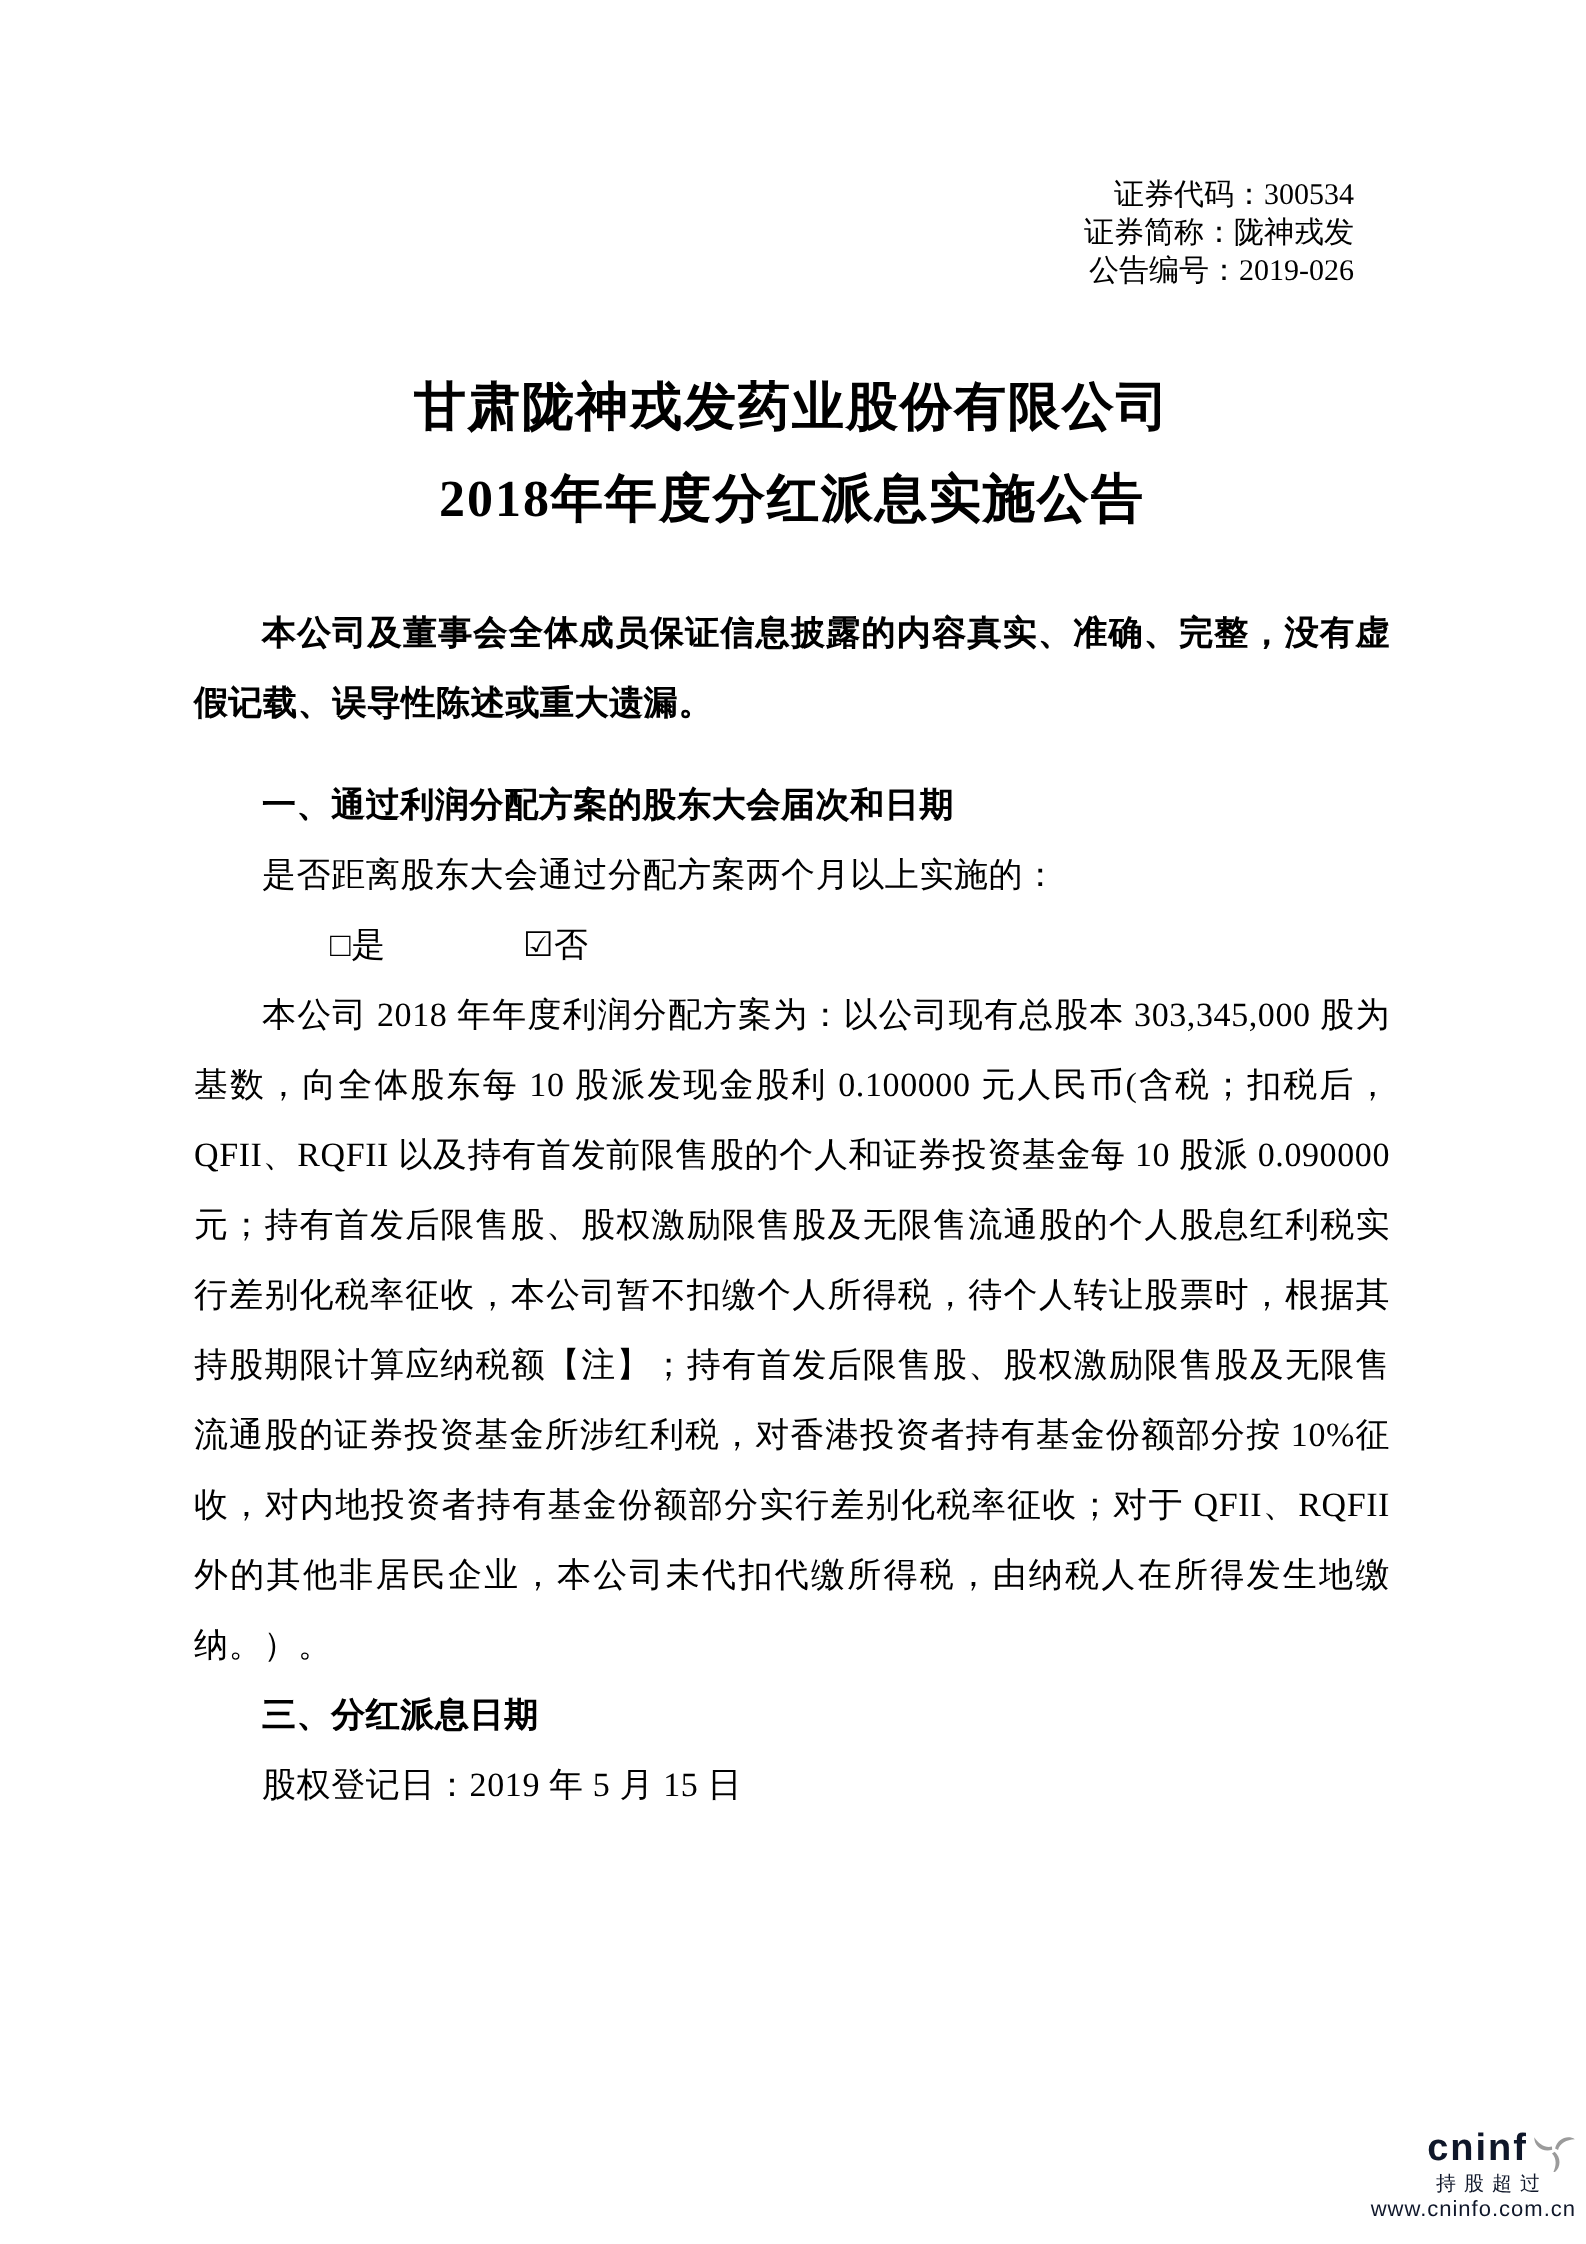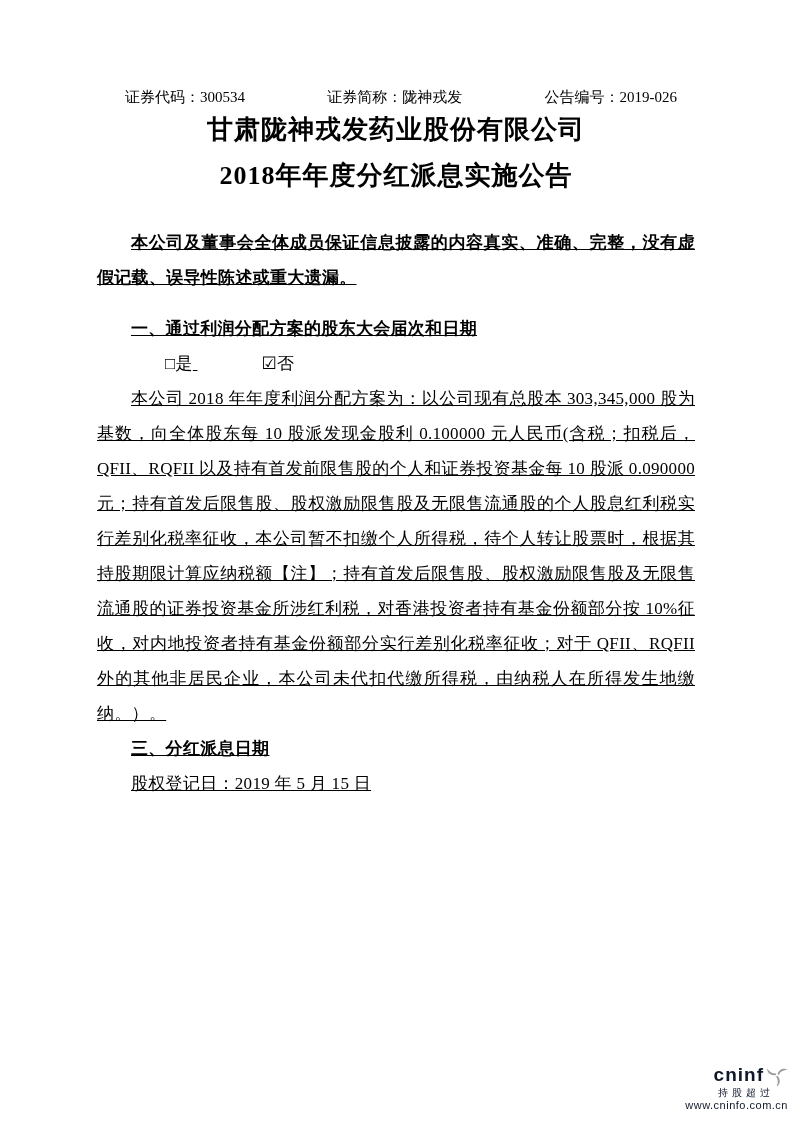--- a/index.html
+++ b/index.html
@@ -7,34 +7,35 @@
     width:793px; height:1122px;
     background:#ffffff; color:#000;
     position:relative; overflow:hidden;
     font-family:"Liberation Serif","DejaVu Serif",serif;
   }
   .doc { position:absolute; left:97px; top:0; width:598px; }
 
   .meta-row {
     display:flex; justify-content:space-between; align-items:flex-end;
     margin-top:88px; padding:0 18px 0 28px;
-    font-size:15px; white-space:nowrap;
+    font-size:15px; white-space:nowrap;flex-direction:column;
   }
 
   .title-block {
     text-align:center; font-weight:bold;
     font-size:26px; line-height:46px; letter-spacing:1px;
+    margin-top:36px;
   }
 
   .para {
     font-size:17px; line-height:35px;
     text-align:justify; text-justify:inter-ideograph;
     letter-spacing:0.3px; margin:0;
   }
-  .indent { text-indent:2em;text-decoration:underline; }
+  .indent { text-indent:2em; }
   .bold { font-weight:bold; }
   .mt-lg { margin-top:26px; }
   .mt-md { margin-top:16px; }
   .single { text-align:left; }
 
   .checkbox-row { text-align:left; }
   .cb-option { display:inline-block; }
   .cb-option + .cb-option { margin-left:30px; }
 
   .cninf-logo {
@@ -61,20 +62,21 @@
   </div>
 
   <div class="title-block">
     <div>甘肃陇神戎发药业股份有限公司</div>
     <div>2018年年度分红派息实施公告</div>
   </div>
 
   <p class="para indent bold mt-lg">本公司及董事会全体成员保证信息披露的内容真实、准确、完整，没有虚假记载、误导性陈述或重大遗漏。</p>
 
   <p class="para indent bold single mt-md">一、通过利润分配方案的股东大会届次和日期</p>
+  <p class="para indent single">是否距离股东大会通过分配方案两个月以上实施的：</p>
   <p class="para indent checkbox-row">
     <span class="cb-option">□是</span>
     <span class="cb-option">☑否</span>
   </p>
 
   <p class="para indent">本公司 2018 年年度利润分配方案为：以公司现有总股本 303,345,000 股为基数，向全体股东每 10 股派发现金股利 0.100000 元人民币(含税；扣税后，QFII、RQFII 以及持有首发前限售股的个人和证券投资基金每 10 股派 0.090000 元；持有首发后限售股、股权激励限售股及无限售流通股的个人股息红利税实行差别化税率征收，本公司暂不扣缴个人所得税，待个人转让股票时，根据其持股期限计算应纳税额【注】；持有首发后限售股、股权激励限售股及无限售流通股的证券投资基金所涉红利税，对香港投资者持有基金份额部分按 10%征收，对内地投资者持有基金份额部分实行差别化税率征收；对于 QFII、RQFII 外的其他非居民企业，本公司未代扣代缴所得税，由纳税人在所得发生地缴纳。）。</p>
 
   <p class="para indent bold single">三、分红派息日期</p>
   <p class="para indent single">股权登记日：2019 年 5 月 15 日</p>
 

